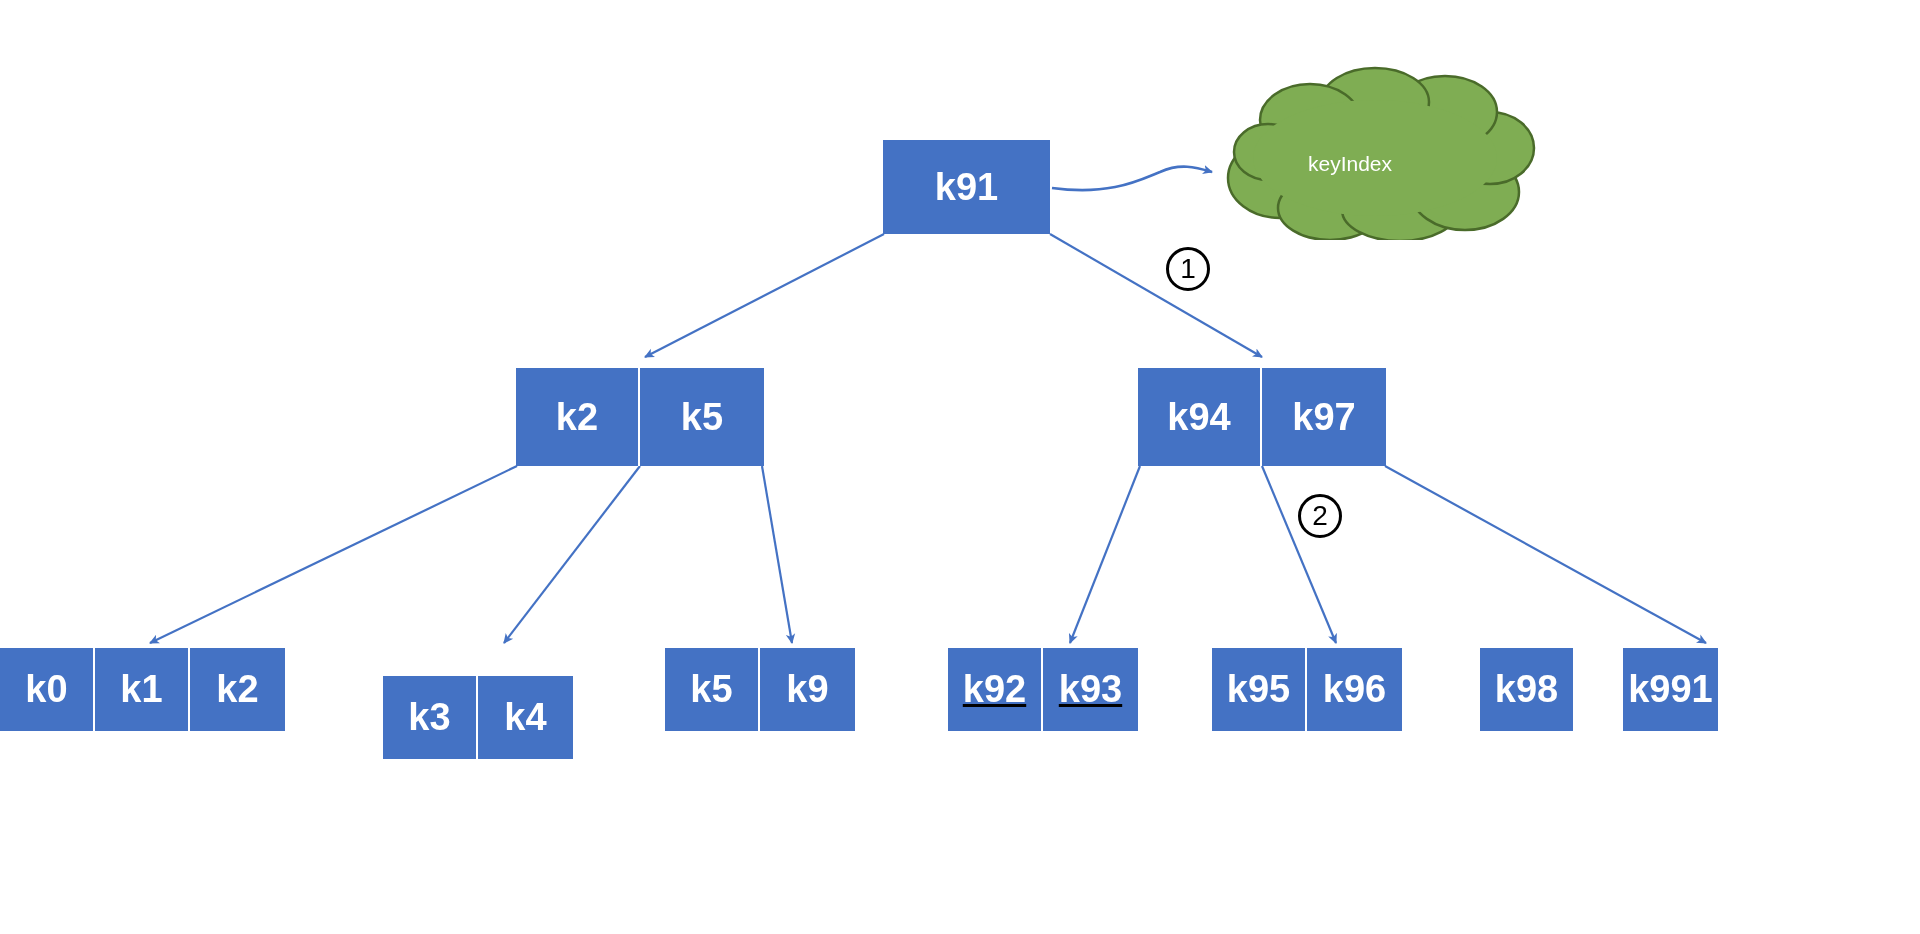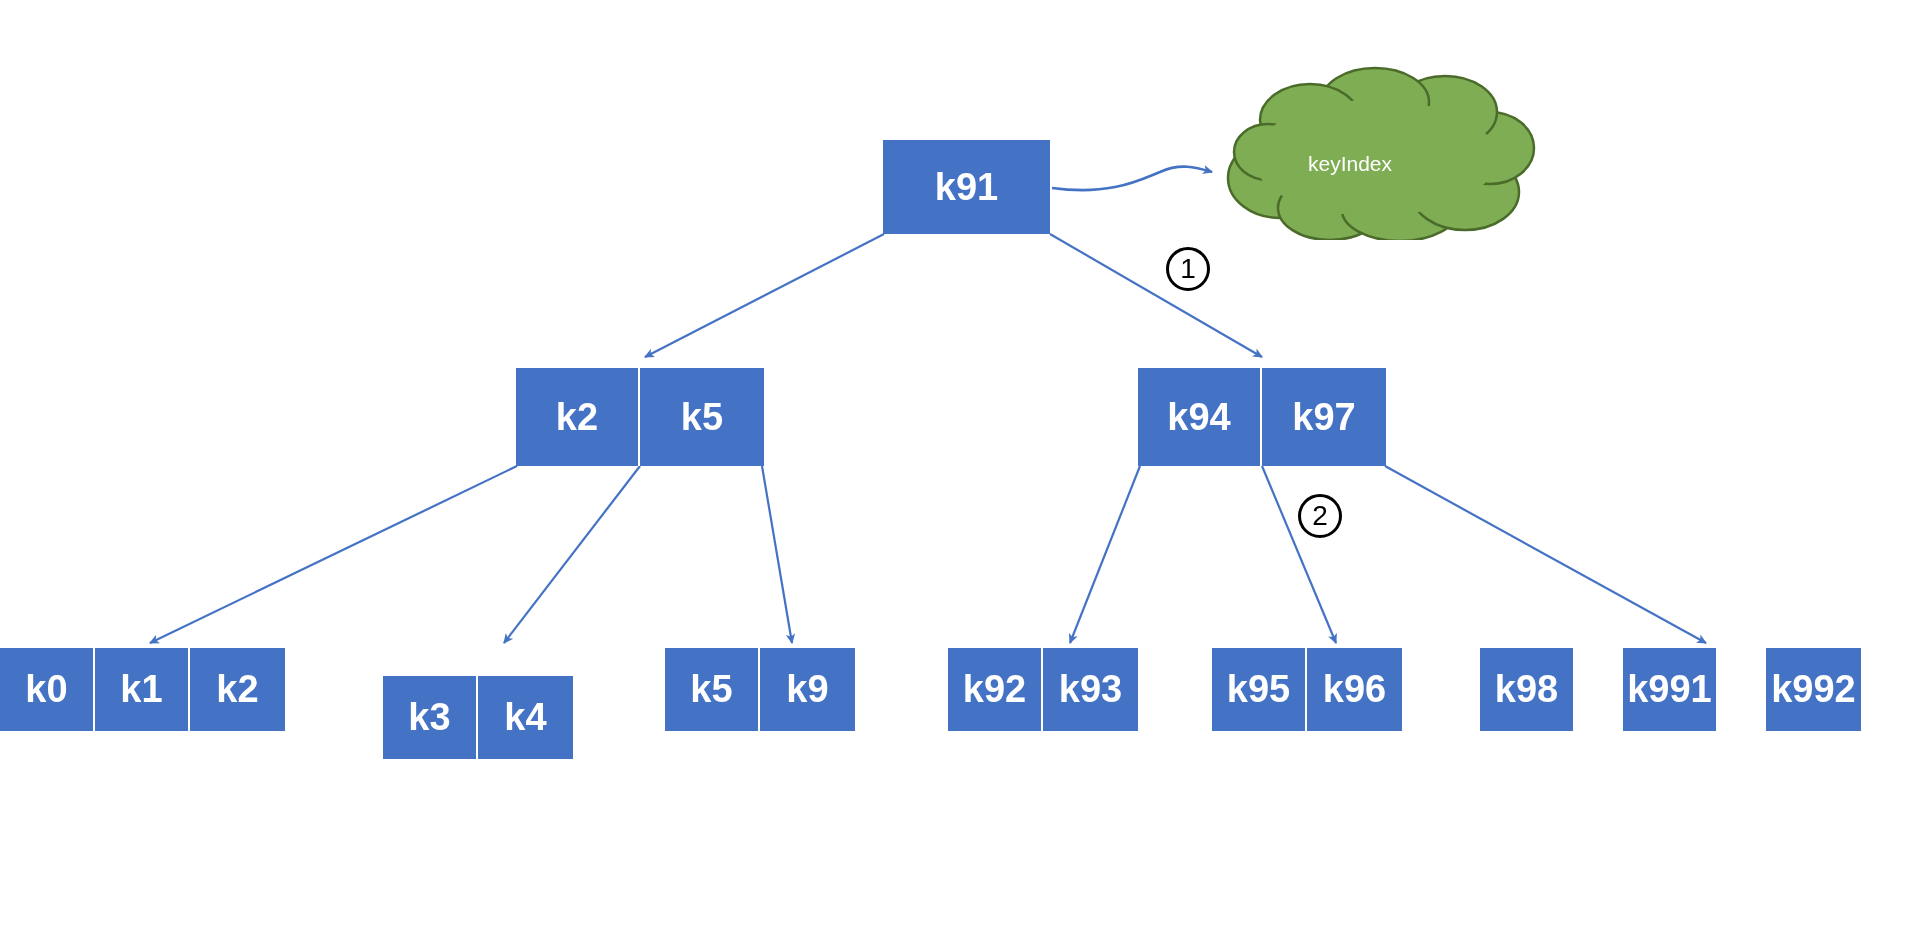--- a/index.html
+++ b/index.html
@@ -158,32 +158,31 @@
   <div class="node" style="left:383px; top:648px;margin-top:28px;">
     <div class="cell leaf-cell">k3</div>
     <div class="cell leaf-cell">k4</div>
   </div>
 
   <div class="node" style="left:665px; top:648px;">
     <div class="cell leaf-cell">k5</div>
     <div class="cell leaf-cell">k9</div>
   </div>
 
-  <div class="node" style="left:948px; top:648px;">
+  <div class="node" style="left:948px; top:648px;text-decoration:underline;">
     <div class="cell leaf-cell">k92</div>
     <div class="cell leaf-cell">k93</div>
   </div>
 
   <div class="node" style="left:1212px; top:648px;">
     <div class="cell leaf-cell">k95</div>
     <div class="cell leaf-cell">k96</div>
   </div>
 
   <div class="node" style="left:1480px; top:648px;gap:48px;">
     <div class="cell leaf-cell">k98</div>
     <div class="cell leaf-cell">k991</div>
-    <div class="cell leaf-cell">k992</div>
   </div>
 
   <div class="marker" style="left:1166px; top:247px;">1</div>
   <div class="marker" style="left:1298px; top:494px;">2</div>
 
 </div>
 
 </body></html>

